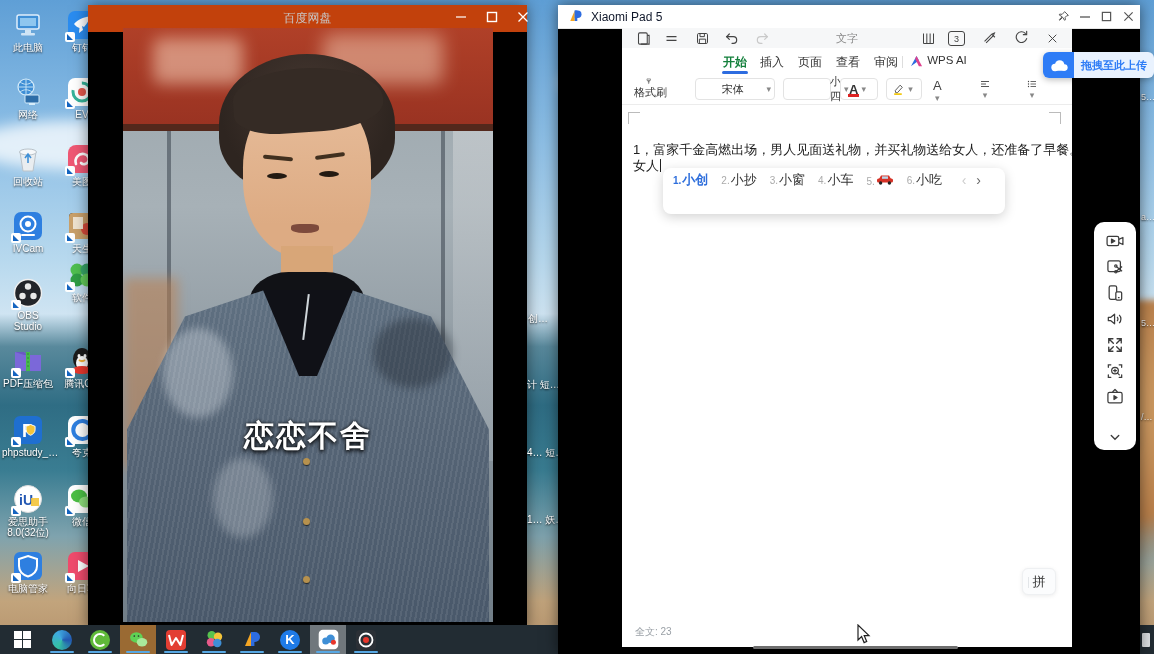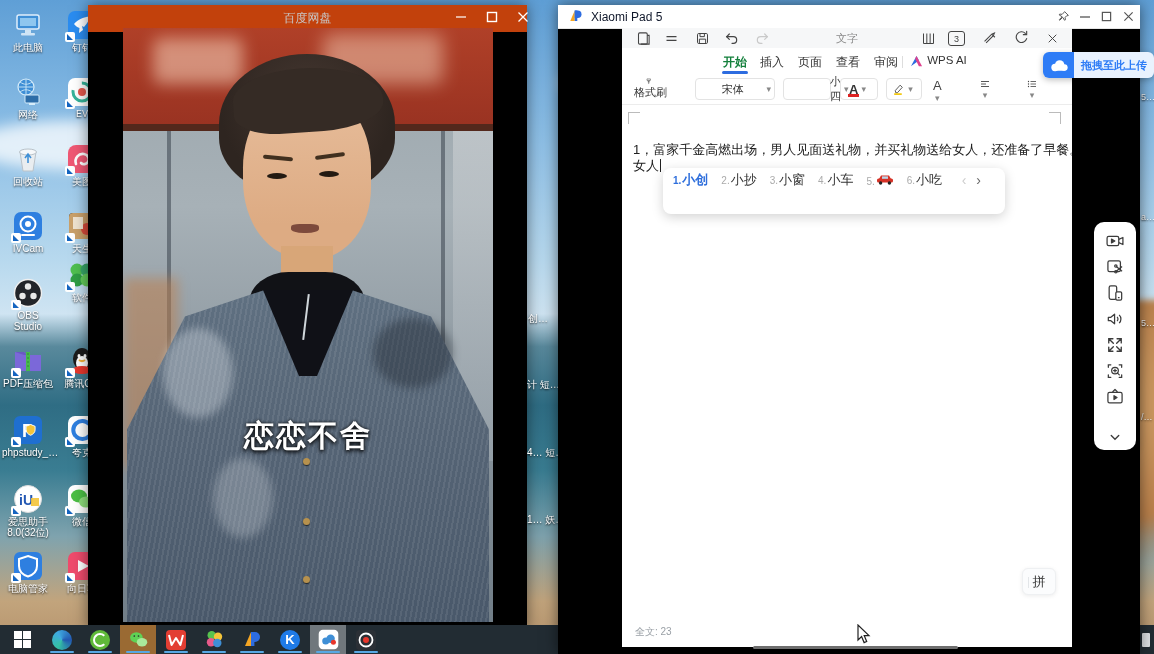--- a/index.html
+++ b/index.html
@@ -204,21 +204,21 @@
 <div class="dicon" style="left:56px;top:10px;">
   <div class="dimg">
     <svg width="30" height="30" viewBox="0 0 30 30">
         <rect x="1" y="1" width="28" height="28" rx="7" fill="#2a8cf0"></rect>
         <path d="M7 14c5-6 14-8 16-7-1 3-3 7-6 10l-2-1 1 4-4 3 .5-5C10 17 8 15.5 7 14z" fill="#fff"></path>
       </svg>
     <span class="sc"></span>
   </div>
   <div class="dlbl">钉钉</div>
 </div>
-<div class="dicon" style="left:56px;top:77px;font-family:Liberation Mono, monospace;">
+<div class="dicon" style="left:56px;top:77px;">
   <div class="dimg">
     <svg width="30" height="30" viewBox="0 0 30 30">
         <rect x="1" y="1" width="28" height="28" rx="7" fill="#fff"></rect>
         <circle cx="15" cy="15" r="9" fill="none" stroke="#35b39a" stroke-width="3" stroke-dasharray="30 12"></circle>
         <circle cx="15" cy="15" r="4" fill="#e2574c"></circle>
       </svg>
     <span class="sc"></span>
   </div>
   <div class="dlbl">EV</div>
 </div>

